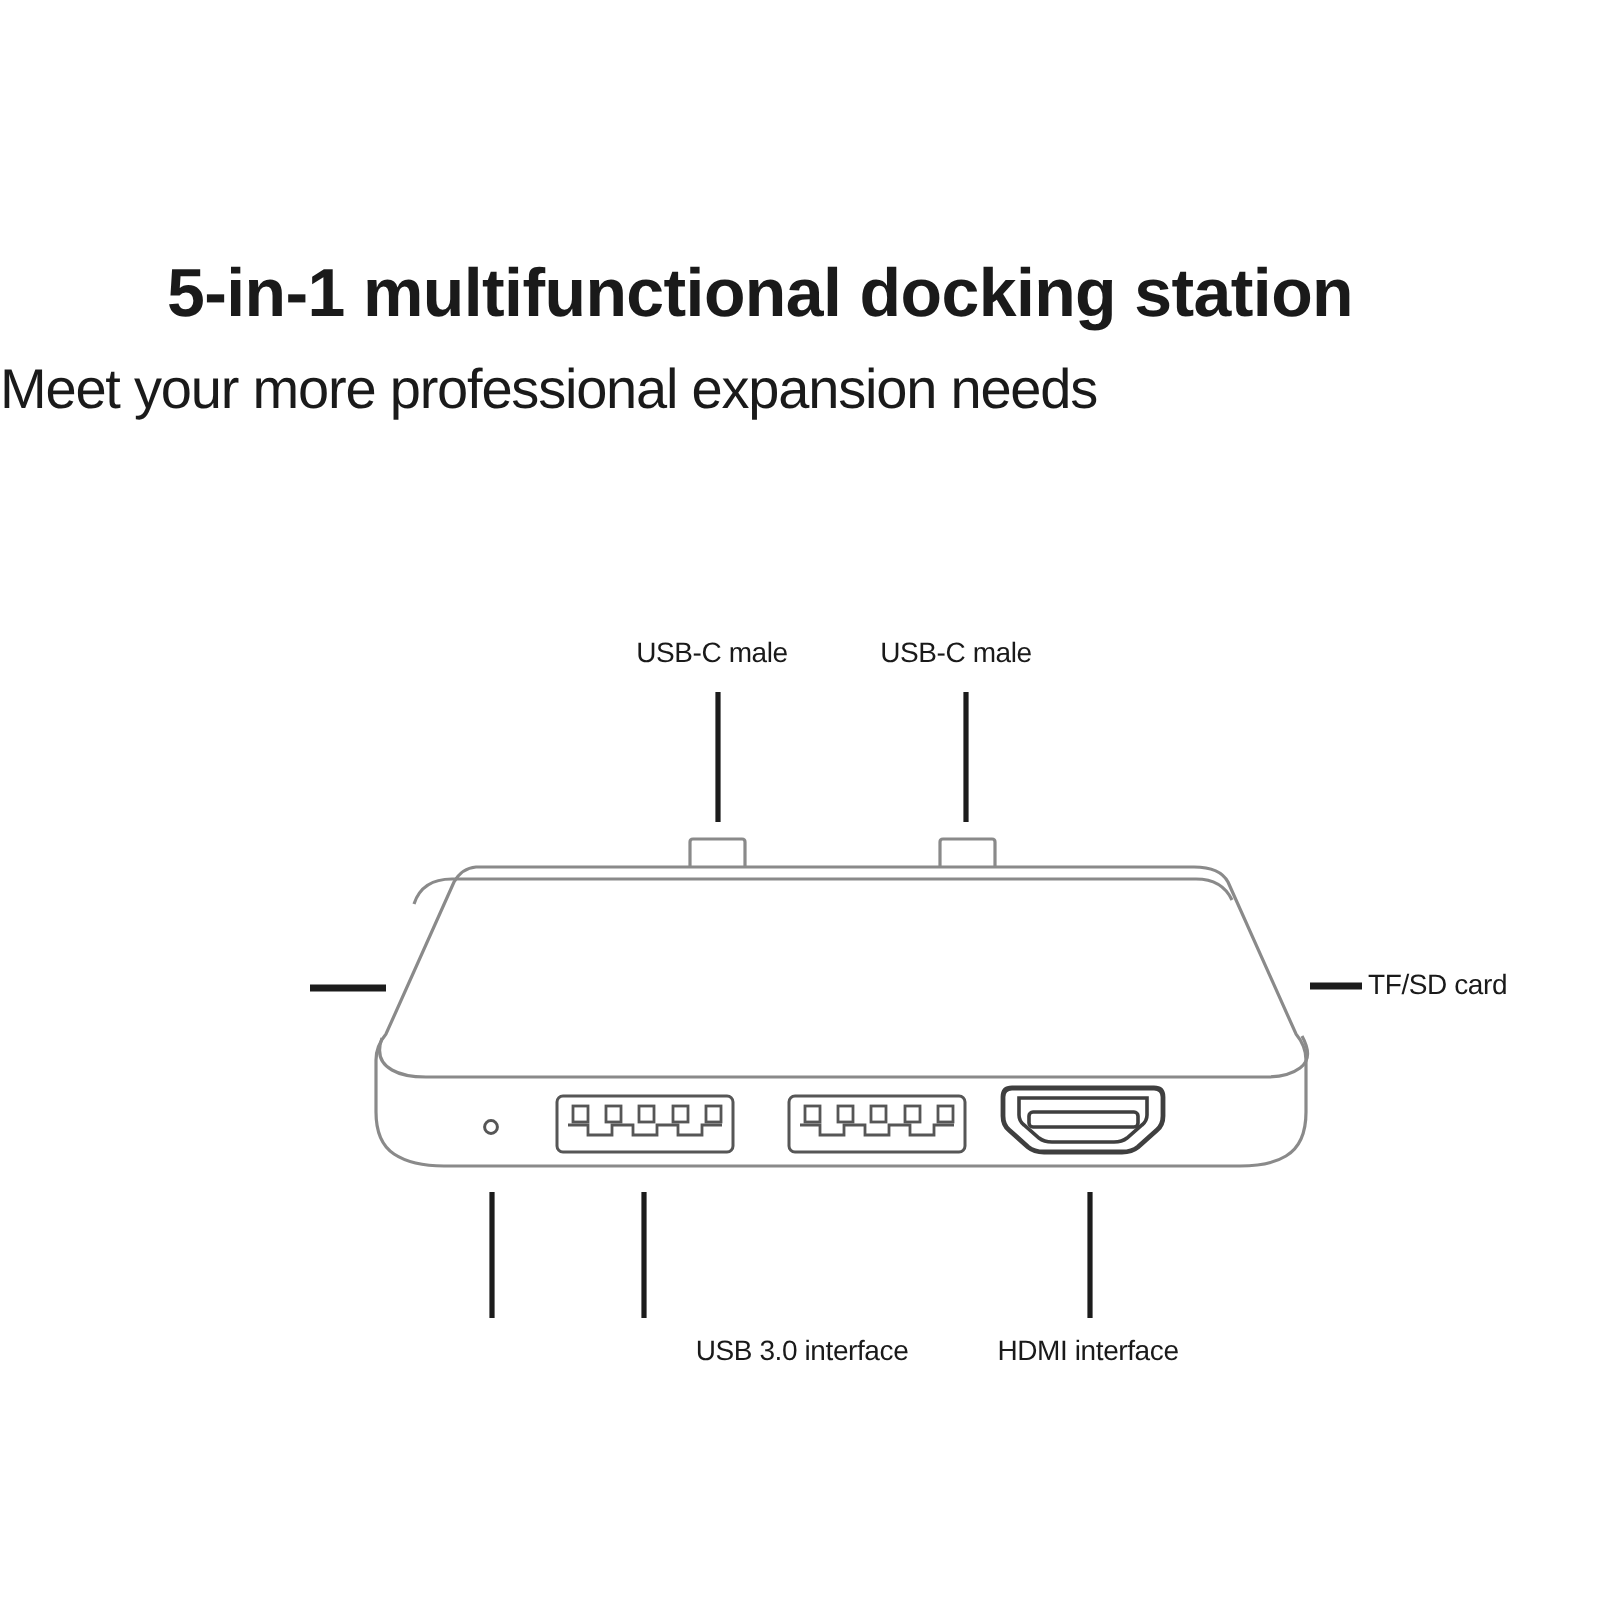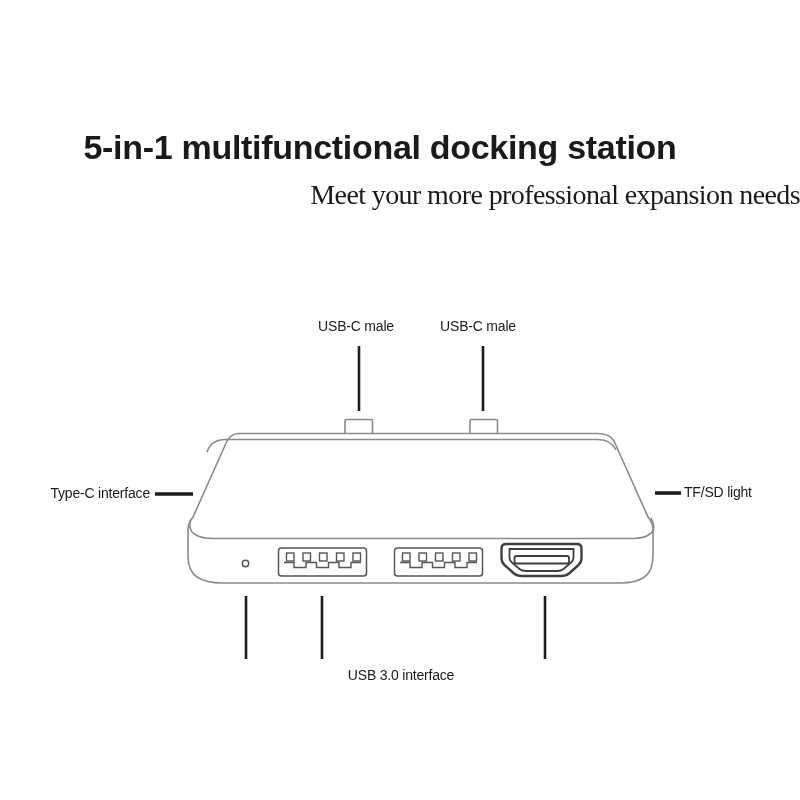--- a/index.html
+++ b/index.html
@@ -17,22 +17,22 @@
     position:relative;overflow:hidden;color:var(--text);
   }
   .stage{position:absolute;inset:0;}
   .title{
     position:absolute;top:127px;left:0;width:760px;
     text-align:center;font-size:34px;font-weight:700;
     letter-spacing:-0.3px;line-height:40px;color:var(--text);
   }
   .subtitle{
     position:absolute;top:177px;left:0;width:800px;
-    text-align:right;font-size:28px;font-weight:400;
-    letter-spacing:-0.6px;line-height:36px;color:var(--text);font-family:Liberation Serif, serif;
+    text-align:left;font-size:28px;font-weight:400;
+    letter-spacing:-0.6px;line-height:36px;color:var(--text);
   }
   .callout{
     position:absolute;font-size:14px;letter-spacing:-0.2px;
     color:var(--text);white-space:nowrap;
   }
   .callout.center{text-align:center;width:200px;}
   #lbl-usbc1{top:318px;left:256px;}
   #lbl-usbc2{top:318px;left:378px;}
   #lbl-typec{top:485px;left:0;width:150px;text-align:right;}
   #lbl-tfsd{top:484px;left:684px;}
@@ -117,17 +117,17 @@
            L 504.5,565 Q 501.5,562.5 501.5,558 L 501.5,548.5 Q 501.5,544 506,544 Z"></path>
       <path class="stroke-hdmi-inner" d="M 509.5,549 L 573.5,549 L 573.5,557.5 Q 573.5,560.5 571,562.5
            L 563.5,569 Q 561,571 557,571 L 526,571 Q 522,571 519.5,569
            L 512,562.5 Q 509.5,560.5 509.5,557.5 Z"></path>
       <rect class="stroke-hdmi-inner" x="514.5" y="556" width="54.5" height="7.5" rx="2"></rect>
     </g>
   </svg>
 
   <div class="callout center" id="lbl-usbc1">USB-C male</div>
   <div class="callout center" id="lbl-usbc2">USB-C male</div>
-  <div class="callout" id="lbl-typec">Type-C interface</div>
-  <div class="callout" id="lbl-tfsd">TF/SD light</div>
+  <div class="callout" id="lbl-tfsd">TF/SD card</div>
   <div class="callout center" id="lbl-usb3">USB 3.0 interface</div>
+  <div class="callout center" id="lbl-hdmi">HDMI interface</div>
 
 </div>
 
 </body></html>

